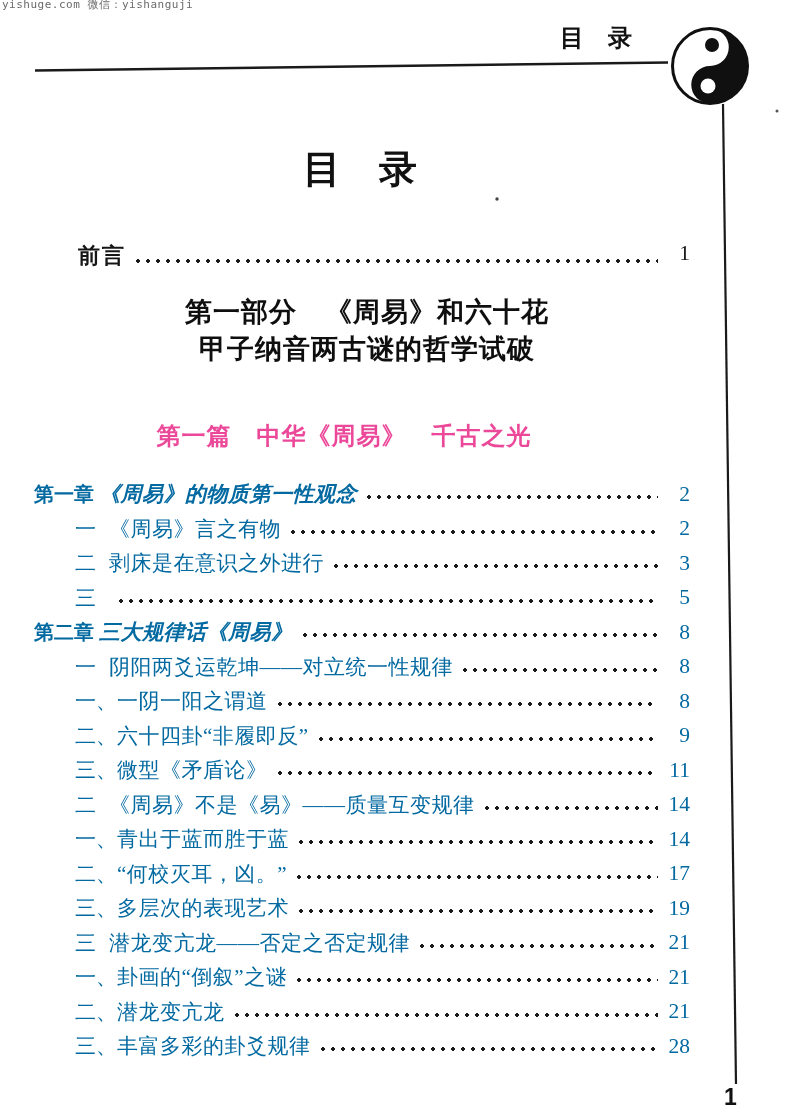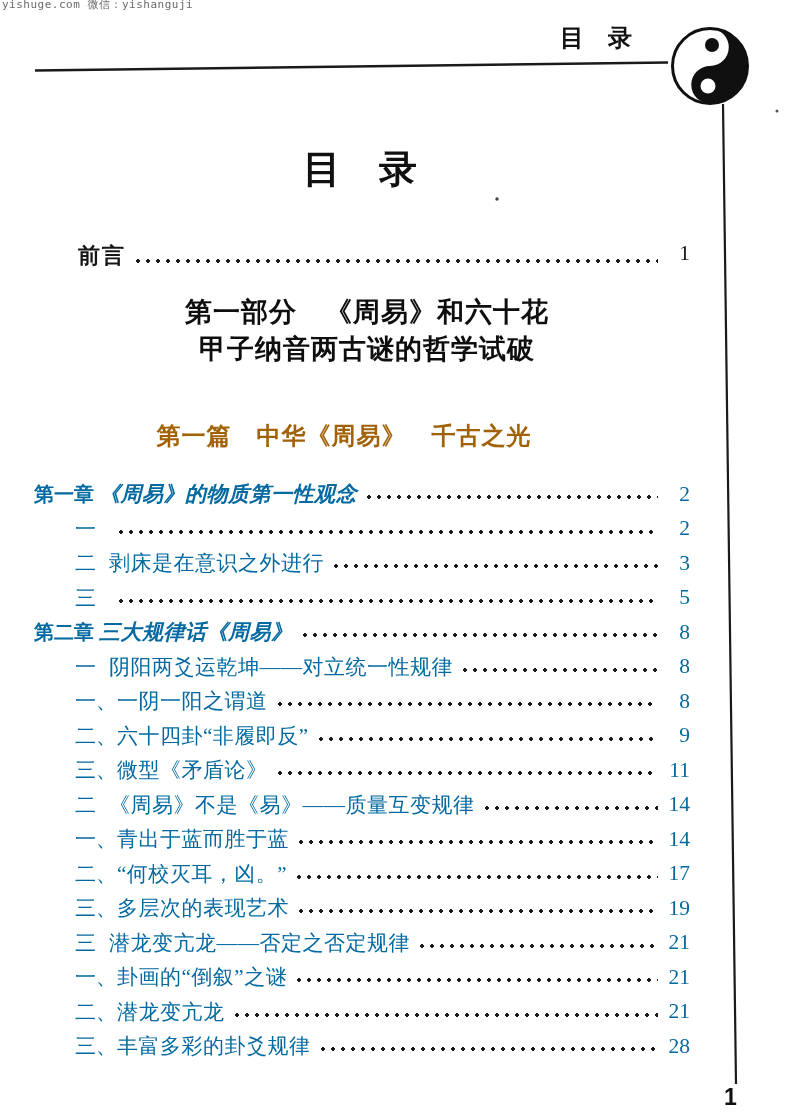--- a/index.html
+++ b/index.html
@@ -42,21 +42,21 @@
   .part-title {
     position: absolute; left: 14px; top: 294px; width: 706px;
     text-align: center; font-size: 27px; font-weight: bold; color: #0e0e0e;
     line-height: 37px; letter-spacing: 1px;
   }
 
   .section-title {
     position: absolute; left: 0; top: 420px; width: 688px;
     text-align: center;
     font-family: "Liberation Sans", sans-serif;
-    font-size: 24px; font-weight: bold; color: #a16207;
+    font-size: 24px; font-weight: bold; color: #ec4899;
     letter-spacing: 1px;
   }
 
   .toc { position: absolute; left: 34px; top: 477px; width: 656px; }
   .toc-row {
     display: flex; align-items: center; height: 34.5px;
     font-size: 21px; color: #0369a1; white-space: nowrap;
   }
   .row-prefix { flex: 0 0 auto; }
   .row-title  { flex: 0 0 auto; letter-spacing: 0.5px; }
@@ -127,20 +127,21 @@
 
 <div class="toc">
     <div class="toc-row chapter">
     <span class="row-prefix">第一章</span>
     <span class="row-title">《周易》的物质第一性观念</span>
     <span class="dots"></span>
     <span class="row-page">2</span>
   </div>
     <div class="toc-row l1">
     <span class="row-prefix">一</span>
+    <span class="row-title">《周易》言之有物</span>
     <span class="dots"></span>
     <span class="row-page">2</span>
   </div>
     <div class="toc-row l1">
     <span class="row-prefix">二</span>
     <span class="row-title">剥床是在意识之外进行</span>
     <span class="dots"></span>
     <span class="row-page">3</span>
   </div>
     <div class="toc-row l1">

